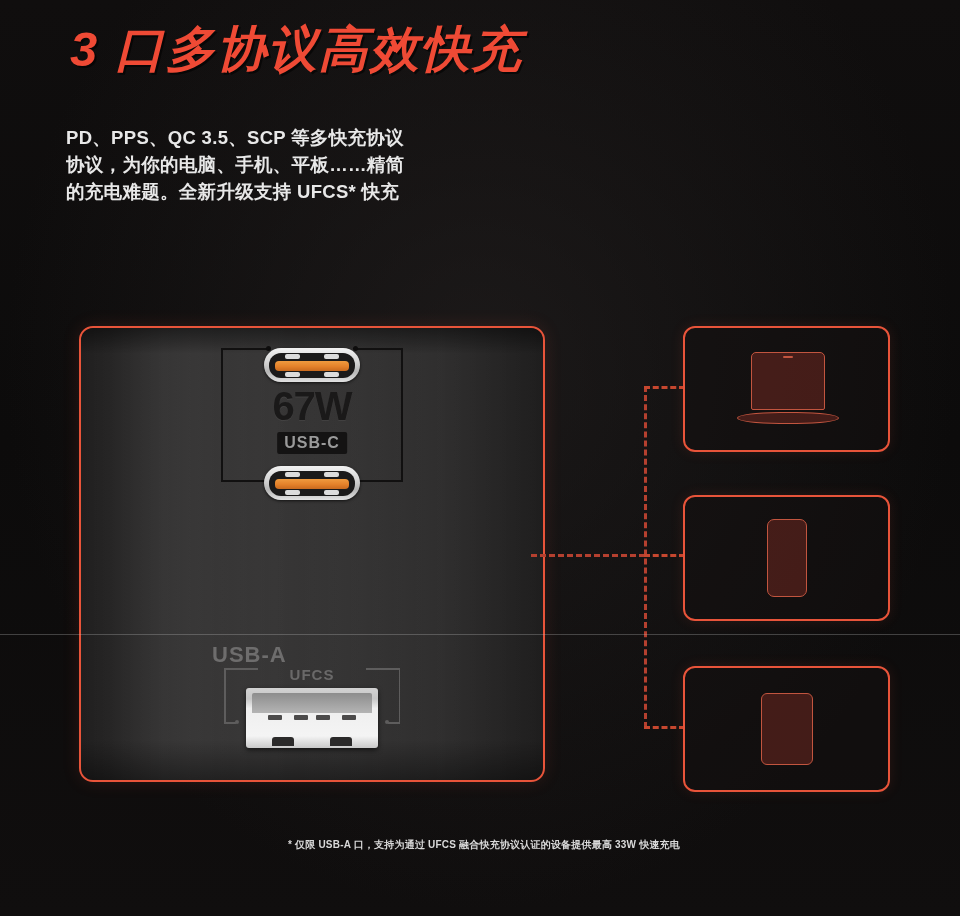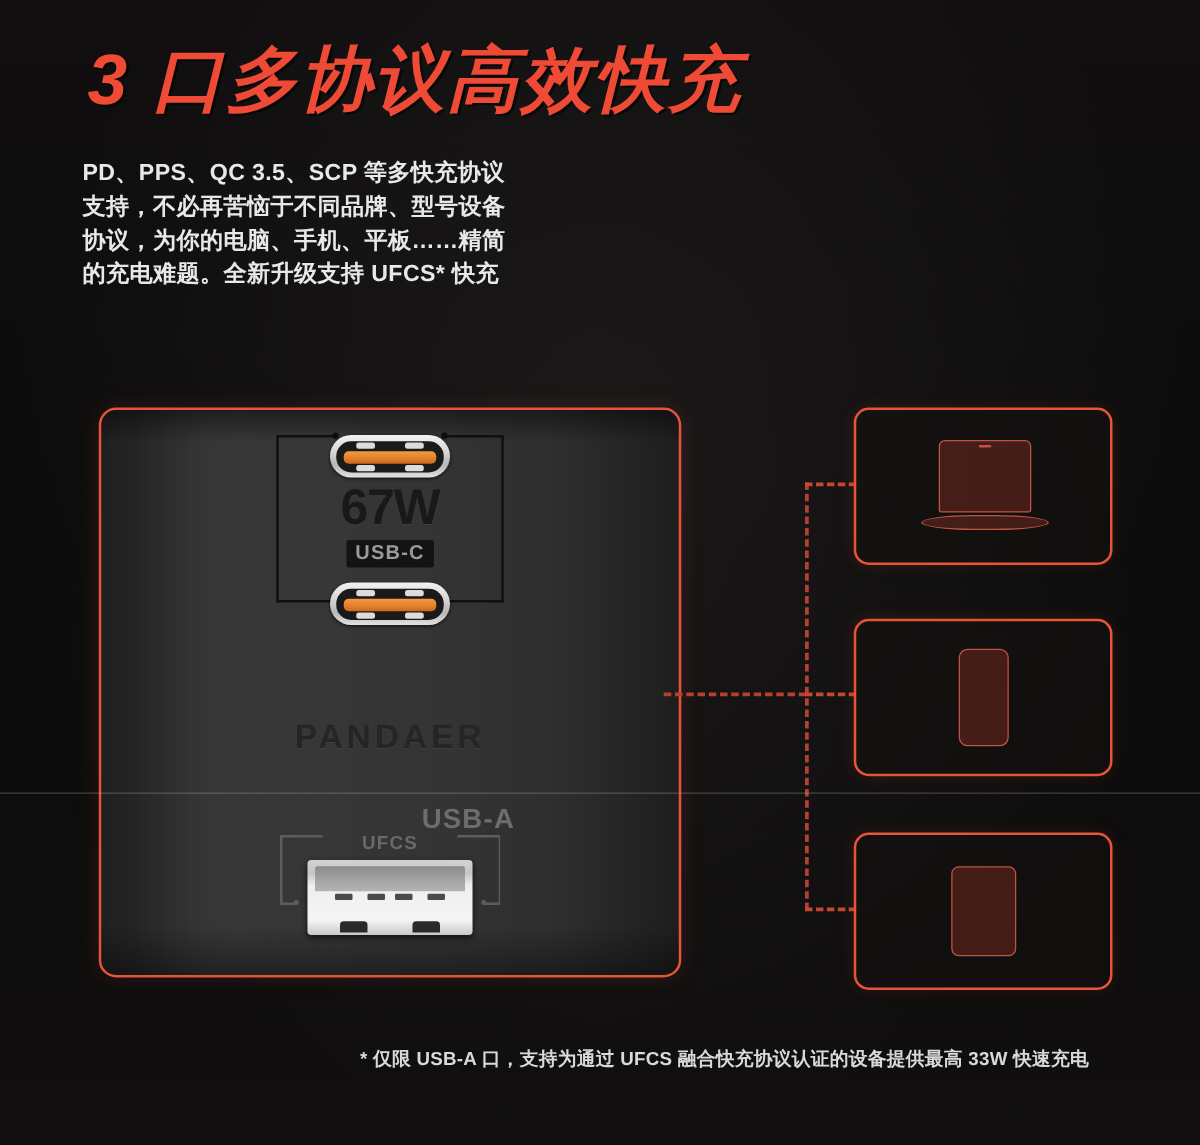--- a/index.html
+++ b/index.html
@@ -18,22 +18,22 @@
       linear-gradient(180deg,#100e0e 0%,#0c0b0b 48%,#100e0e 100%);
     pointer-events:none;
   }
   .seam{
     position:absolute;left:0;top:634px;width:960px;height:1px;
     background:rgba(190,190,190,.30);
   }
 
   
   .headline{
-    position:absolute;left:70px;top:33px;
-    font-size:57px;line-height:62px;
+    position:absolute;left:70px;top:18px;
+    font-size:49px;line-height:62px;
     font-weight:bold;font-style:italic;
     color:#ef4a35;
     letter-spacing:2px;
     white-space:nowrap;
     text-shadow:2px 2px 0 rgba(0,0,0,.55);
   }
 
   
   .body-copy{
     position:absolute;left:66px;top:124px;width:430px;
@@ -118,21 +118,21 @@
   .pandaer{
     position:absolute;left:0;right:0;top:246px;text-align:center;
     font-size:27px;font-weight:bold;letter-spacing:3px;
     color:#262525;
     text-shadow:0 1px 0 rgba(255,255,255,.05);
   }
 
   
   .usba-wrap{position:absolute;left:131px;top:314px;width:200px;height:118px;}
   .usba-title{
-    position:absolute;left:0;right:0;top:0;text-align:right;
+    position:absolute;left:0;right:0;top:0;text-align:left;
     font-size:22px;font-weight:bold;letter-spacing:1px;color:#6e6d6d;
   }
   .usba-sub{
     position:absolute;left:0;right:0;top:24px;text-align:center;
     font-size:15px;font-weight:bold;letter-spacing:1px;color:#6a6969;
   }
   .usba-port{
     position:absolute;left:34px;top:46px;width:132px;height:60px;
     background:linear-gradient(180deg,#d2d2d2 0%,#c6c6c6 18%,#efefef 34%,#f4f4f4 80%,#c9c9c9 100%);
     border-radius:3px;
@@ -198,34 +198,33 @@
     border-left:3px dashed #b5402f;
   }
   .dash-stub{position:absolute;height:0;border-top:3px dashed #c6472f;}
   .stub-top{left:644px;top:386px;width:41px;}
   .stub-mid{left:644px;top:554px;width:41px;}
   .stub-bot{left:644px;top:726px;width:41px;}
 
   
   .footnote{
     position:absolute;left:288px;top:838px;
-    font-size:15px;font-weight:bold;color:#d9d9d9;letter-spacing:.2px;
+    font-size:10px;font-weight:bold;color:#d9d9d9;letter-spacing:.2px;
     white-space:nowrap;
   }
 </style>
 </head>
 <body>
 
 <div class="bg-noise"></div>
 
 <div class="headline">3 口多协议高效快充</div>
 
 <div class="body-copy">
   <p>PD、PPS、QC 3.5、SCP 等多快充协议</p>
-  <p>支持，不必再苦恼于不同品牌、型号设备</p>
   <p>协议，为你的电脑、手机、平板……精简</p>
   <p>的充电难题。全新升级支持 UFCS* 快充</p>
 </div>
 
 <div class="charger-panel">
   <div class="charger-inner"></div>
   <div class="charger-shadow-top"></div>
   <div class="charger-shadow-bot"></div>
 
   <div class="c-bracket">
@@ -257,21 +256,20 @@
   <div class="usbc usbc-port2">
     <div class="usbc-cavity">
       <div class="usbc-pin" style="left:16px;top:1px;"></div>
       <div class="usbc-pin" style="right:16px;top:1px;"></div>
       <div class="usbc-tongue"></div>
       <div class="usbc-pin" style="left:16px;bottom:1px;"></div>
       <div class="usbc-pin" style="right:16px;bottom:1px;"></div>
     </div>
   </div>
 
-  <div class="pandaer">PANDAER</div>
 
   <div class="usba-wrap">
     <div class="usba-title">USB-A</div>
     <div class="usba-sub">UFCS</div>
     <div class="a-bracket">
       <div class="ln" style="left:0;top:0;width:34px;height:1.5px;"></div>
       <div class="ln" style="left:0;top:0;width:1.5px;height:56px;"></div>
       <div class="ln" style="left:0;top:54px;width:12px;height:1.5px;"></div>
       <div class="ln" style="right:0;top:0;width:34px;height:1.5px;"></div>
       <div class="ln" style="right:0;top:0;width:1.5px;height:56px;"></div>

